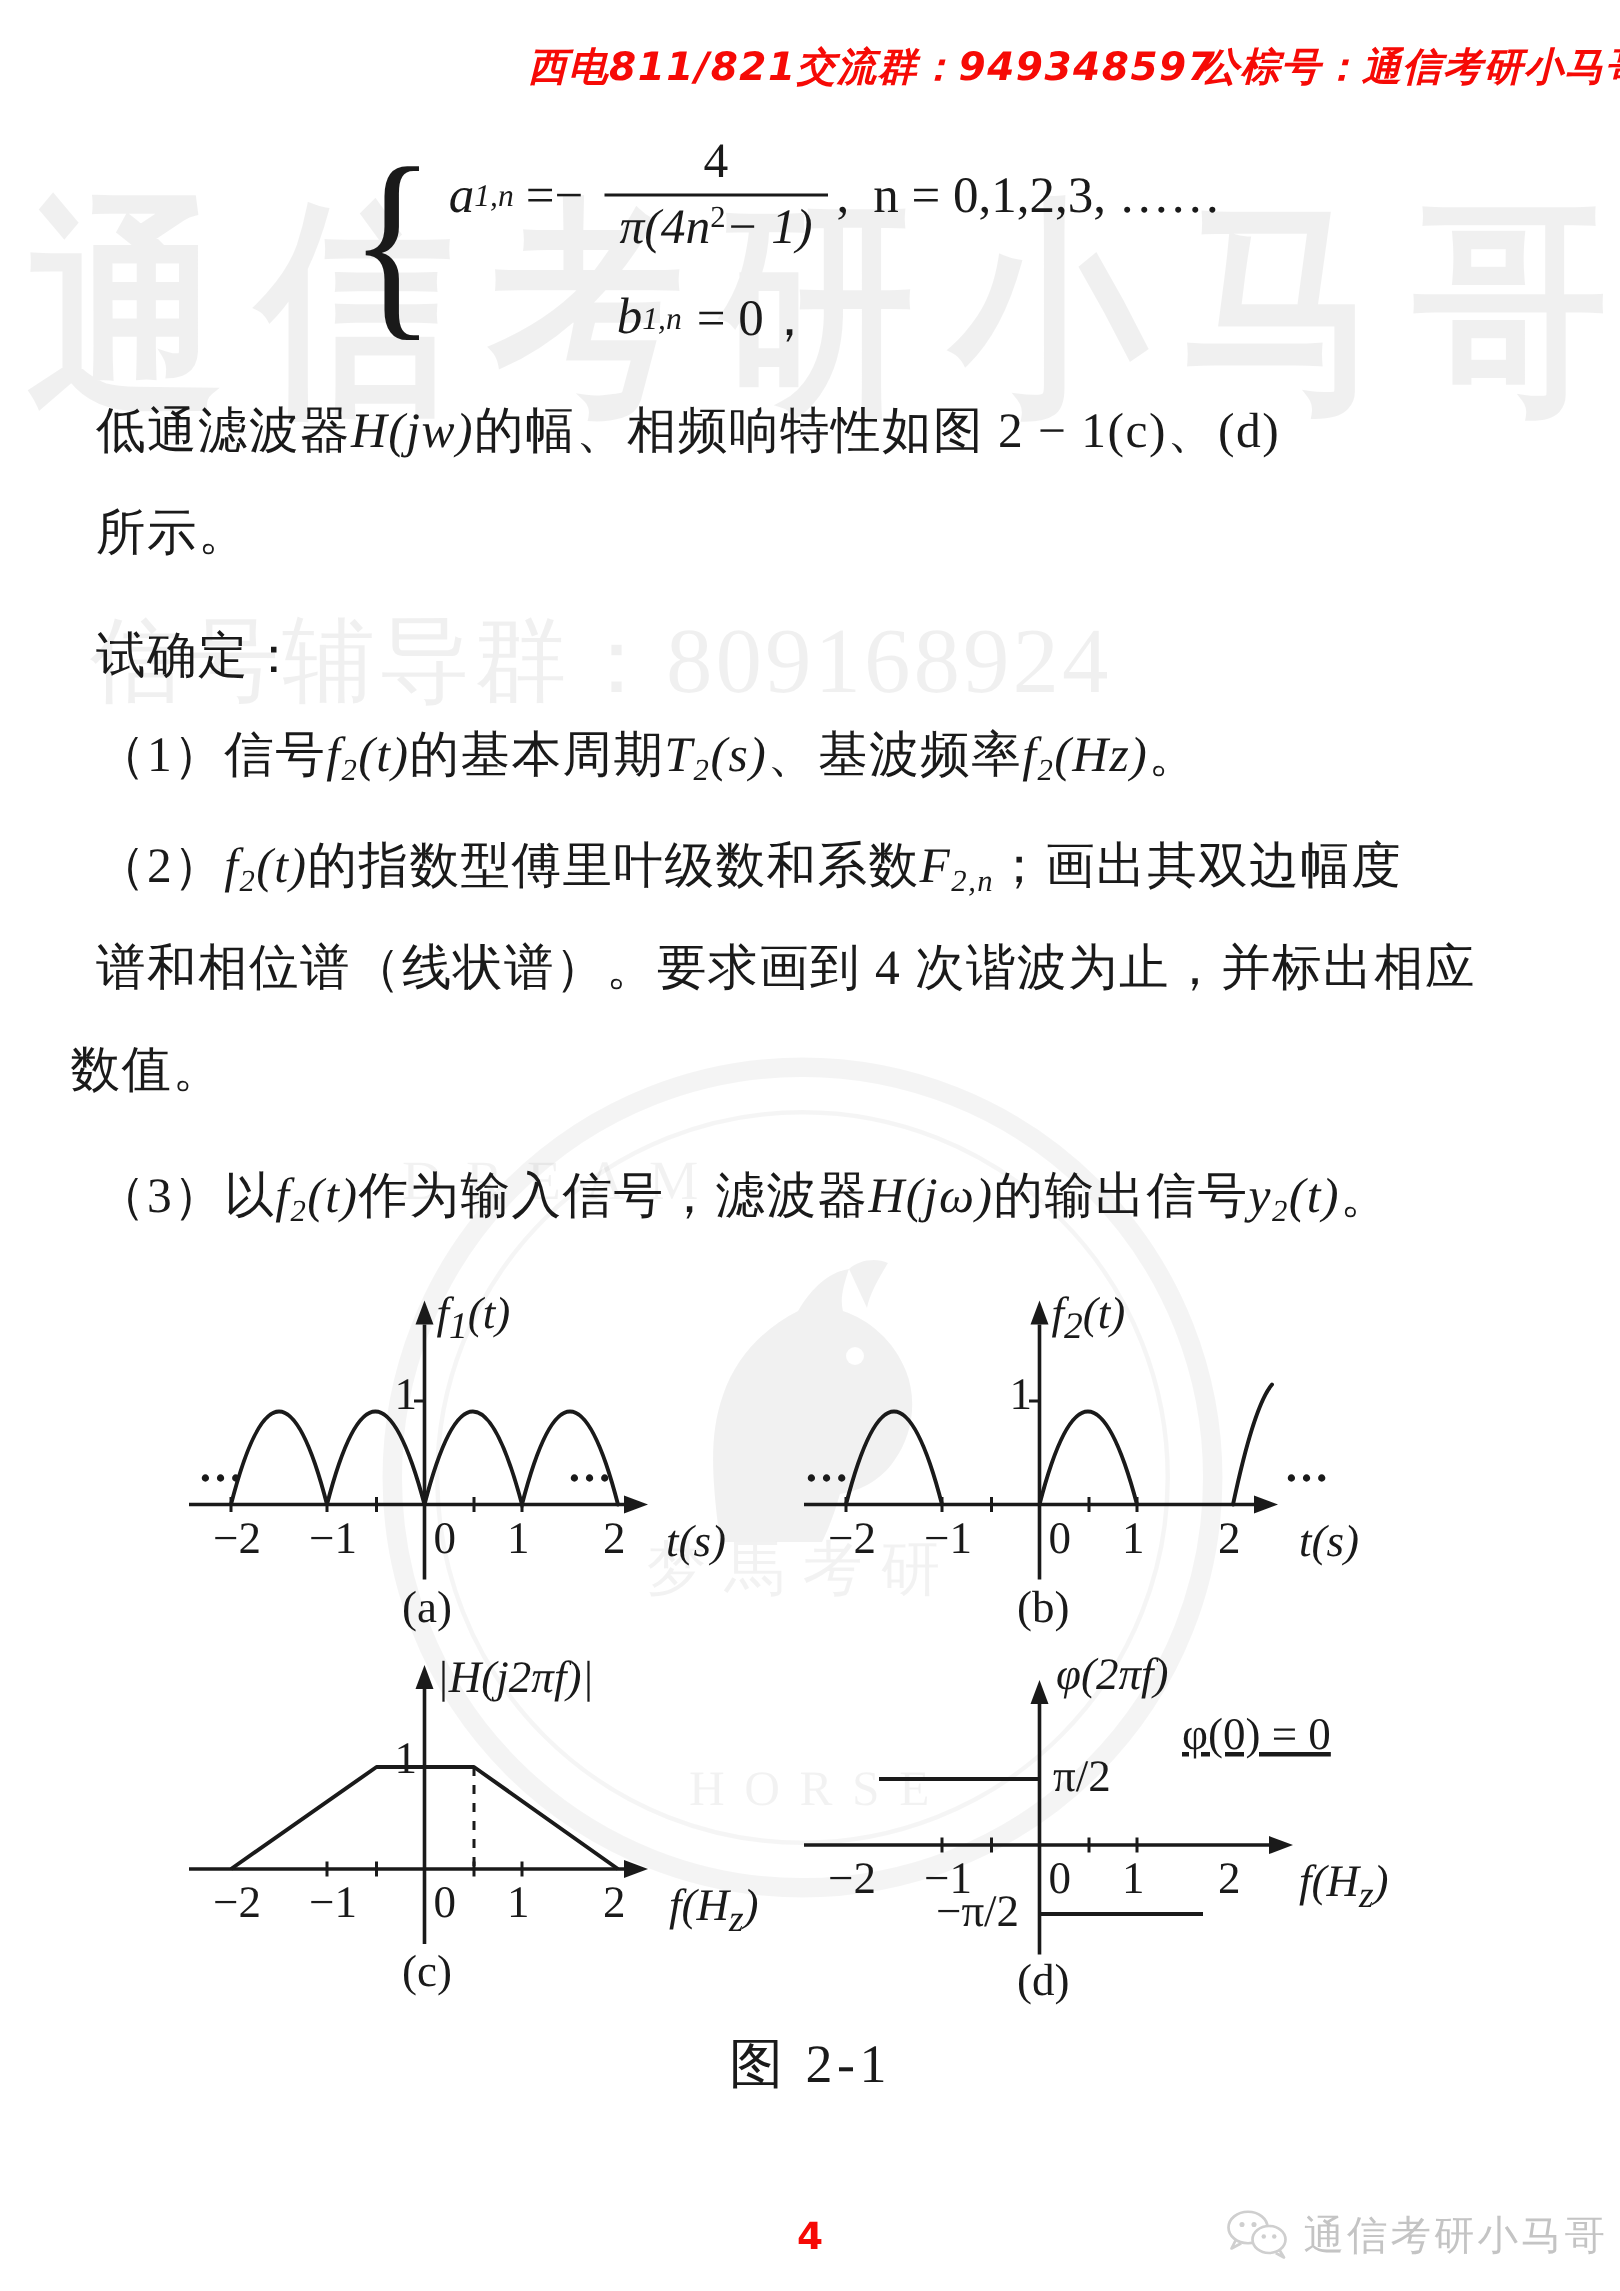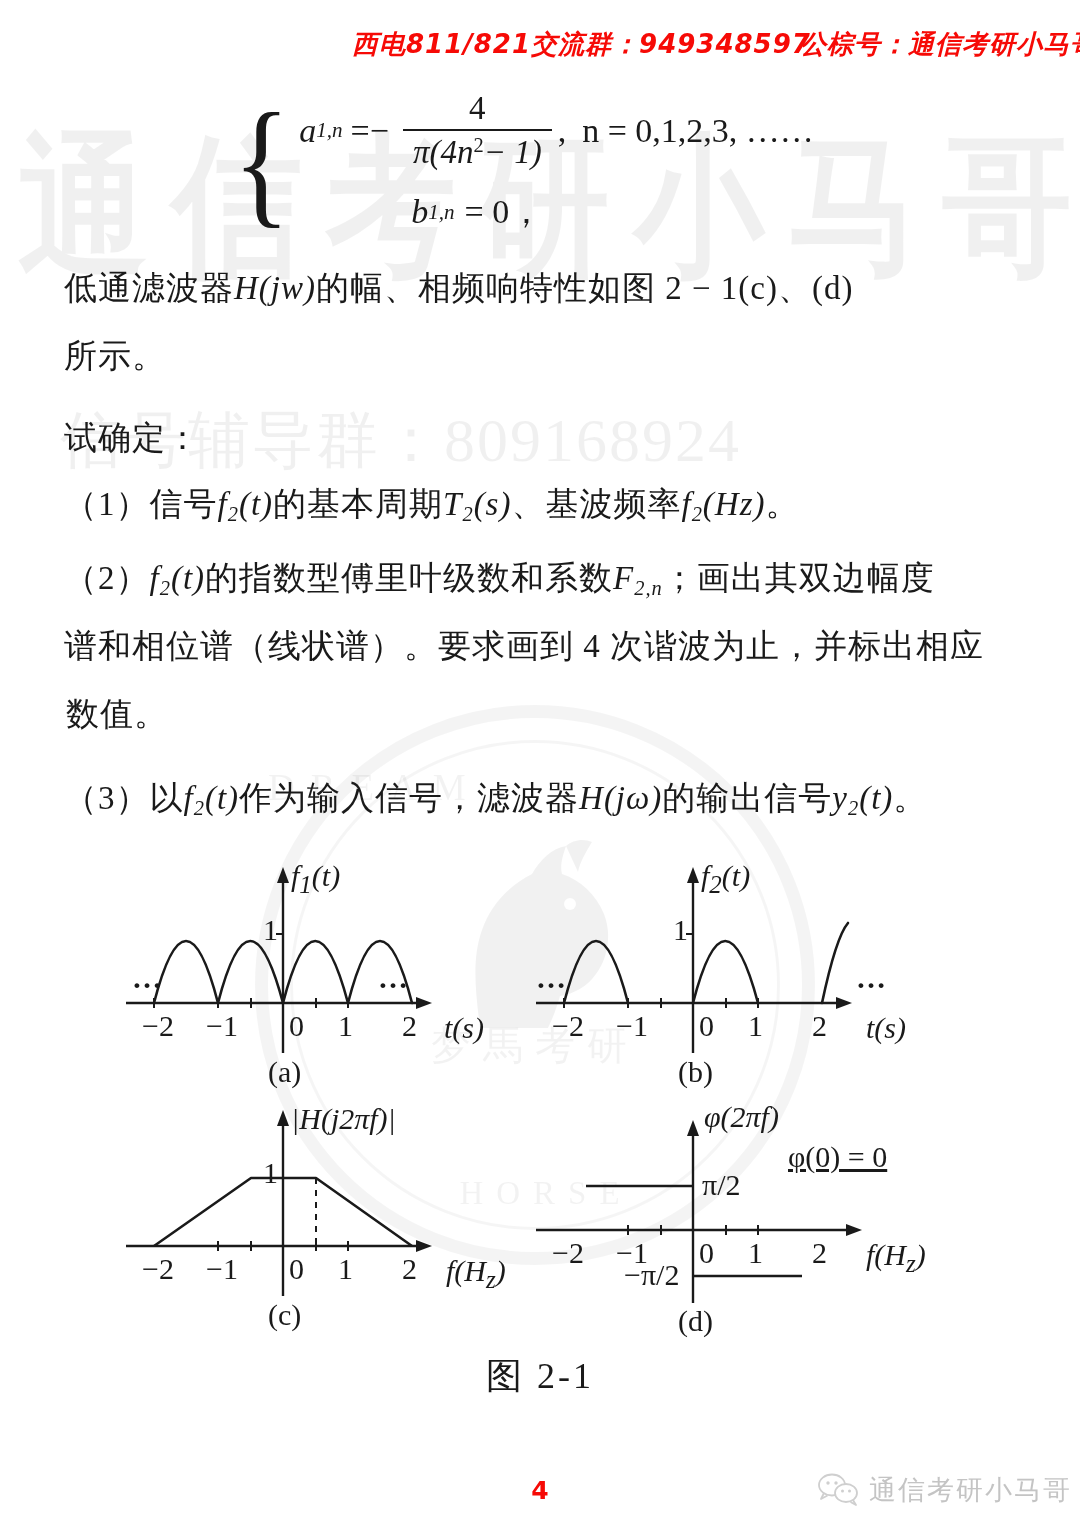--- a/index.html
+++ b/index.html
@@ -317,21 +317,21 @@
     <div class="para" style="left:64px; top:422px;">试确定：</div>
 
     <div class="para" style="left:64px; top:488px;">
       <span>（1）信号</span><span class="ital">f</span><span class="sub ital">2</span><span class="ital">(t)</span><span>的基本周期</span><span class="ital">T</span><span class="sub ital">2</span><span class="ital">(s)</span><span>、基波频率</span><span class="ital">f</span><span class="sub ital">2</span><span class="ital">(Hz)</span><span>。</span>
     </div>
 
     <div class="para" style="left:64px; top:562px;">
       <span>（2）</span><span class="ital">f</span><span class="sub ital">2</span><span class="ital">(t)</span><span>的指数型傅里叶级数和系数</span><span class="ital">F</span><span class="sub ital">2,n</span><span>；画出其双边幅度</span>
     </div>
     <div class="para" style="left:64px; top:630px;">谱和相位谱（线状谱）。要求画到 4 次谐波为止，并标出相应</div>
-    <div class="para" style="left:66px; top:698px;text-align:right;">数值。</div>
+    <div class="para" style="left:47px; top:698px;text-align:right;">数值。</div>
 
     <div class="para" style="left:64px; top:762px;margin-top:20px;">
       <span>（3）以</span><span class="ital">f</span><span class="sub ital">2</span><span class="ital">(t)</span><span>作为输入信号，滤波器</span><span class="ital">H(jω)</span><span>的输出信号</span><span class="ital">y</span><span class="sub ital">2</span><span class="ital">(t)</span><span>。</span>
     </div>
 
     <div class="figs">
 
       <div class="fig" style="left:110px; top:865px; width:400px; height:200px;">
         <svg width="400" height="200" viewBox="0 0 400 200">
 

